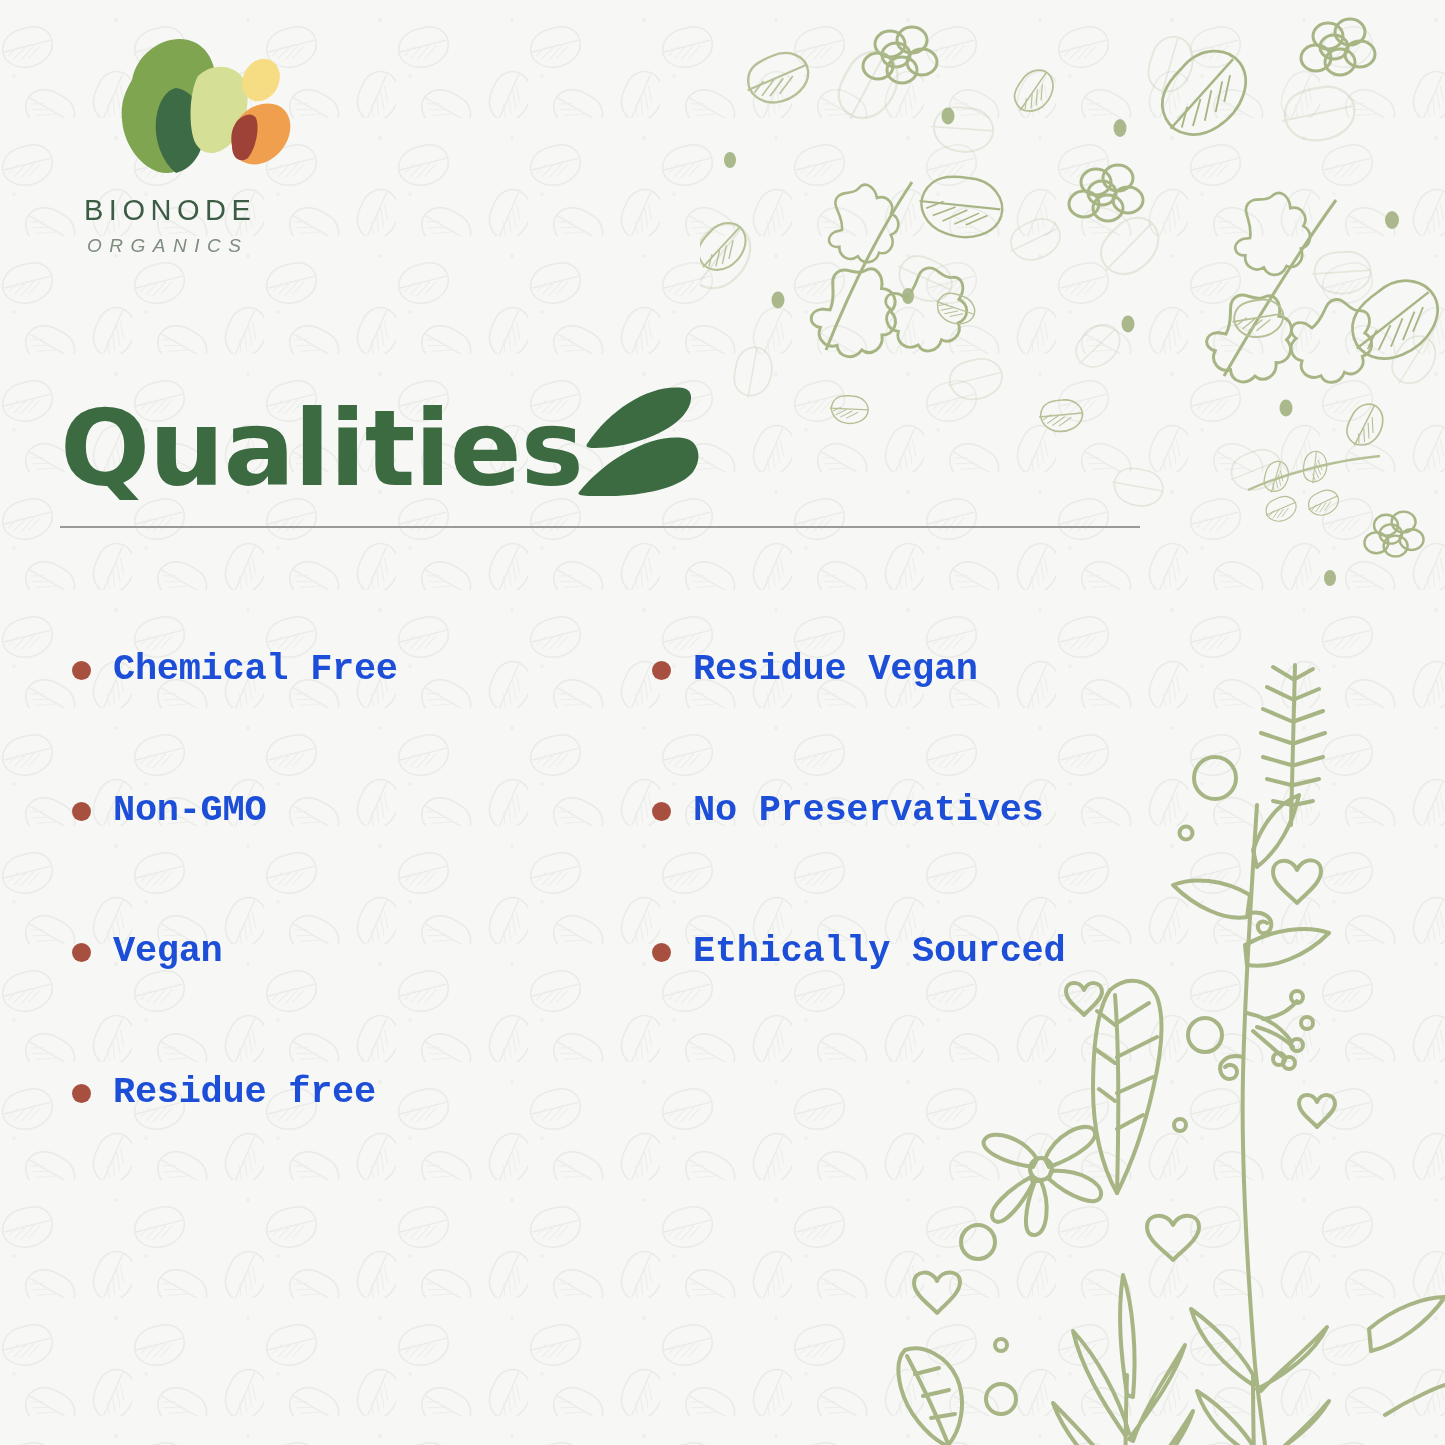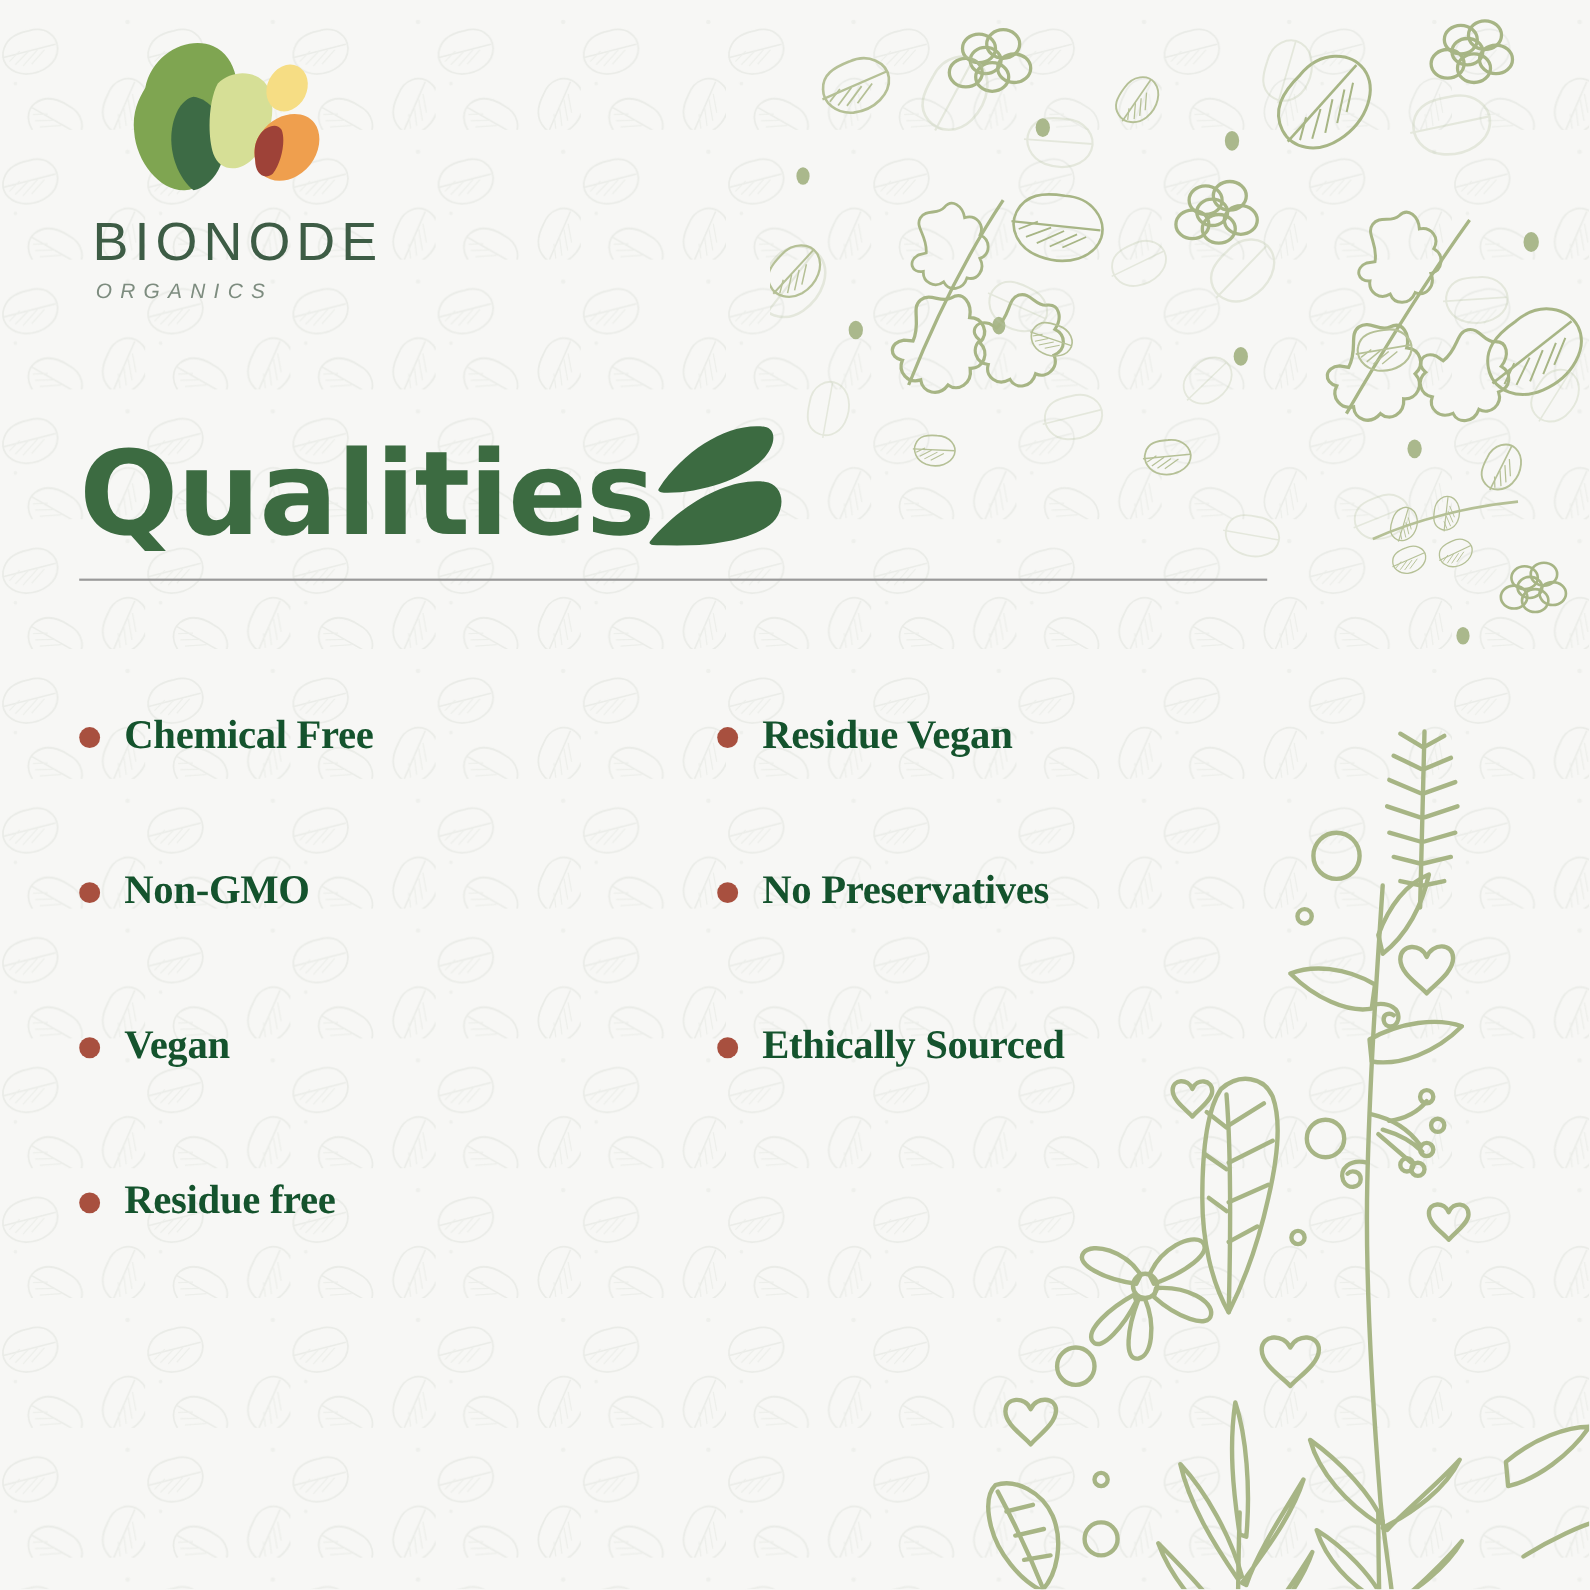--- a/index.html
+++ b/index.html
@@ -69,21 +69,21 @@
     width: 210px;
     height: 160px;
     display: block;
     margin-left: 14px;
   }
   .logo-wordmark {
     margin-top: 8px;
     padding-left: 4px;
   }
   .logo-name {
-    font-size: 49px;
+    font-size: 29px;
     font-weight: 400;
     letter-spacing: 5.5px;
     color: #3d5c45;
     line-height: 1;
     font-family: "Liberation Sans", sans-serif;
   }
   .logo-sub {
     font-size: 19px;
     font-weight: 400;
     letter-spacing: 7.5px;
@@ -91,21 +91,21 @@
     line-height: 1;
     margin-top: 11px;
     padding-left: 3px;
     font-style: italic;
   }
 
   
   .heading-block {
     position: absolute;
     top: 382px;
-    left: 72px;
+    left: 60px;
     width: 1080px;
     z-index: 3;
   }
   .heading-row {
     display: flex;
     align-items: flex-end;
     height: 120px;
   }
   .heading-title {
     font-family: "DejaVu Sans", sans-serif;
@@ -148,24 +148,24 @@
   .quality-bullet {
     width: 19px;
     height: 19px;
     border-radius: 50%;
     background: #a8503f;
     flex: 0 0 auto;
     margin-top: 13px;
     margin-right: 22px;
   }
   .quality-label {
-    font-family: Liberation Serif, serif;
+    font-family: Liberation Mono, monospace;
     font-size: 37px;
     font-weight: bold;
-    color: #14532d;
+    color: #1d4ed8;
     line-height: 1.15;
     letter-spacing: -0.3px;
     white-space: nowrap;
   }
 </style>
 </head>
 <body>
 
 <div id="poster">
 

